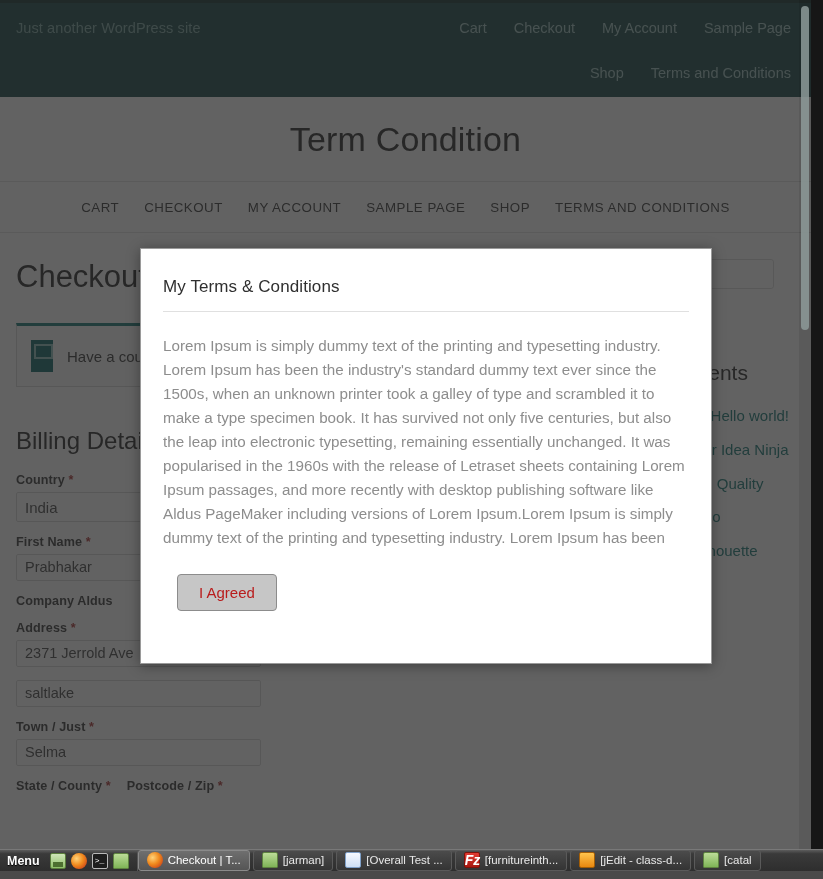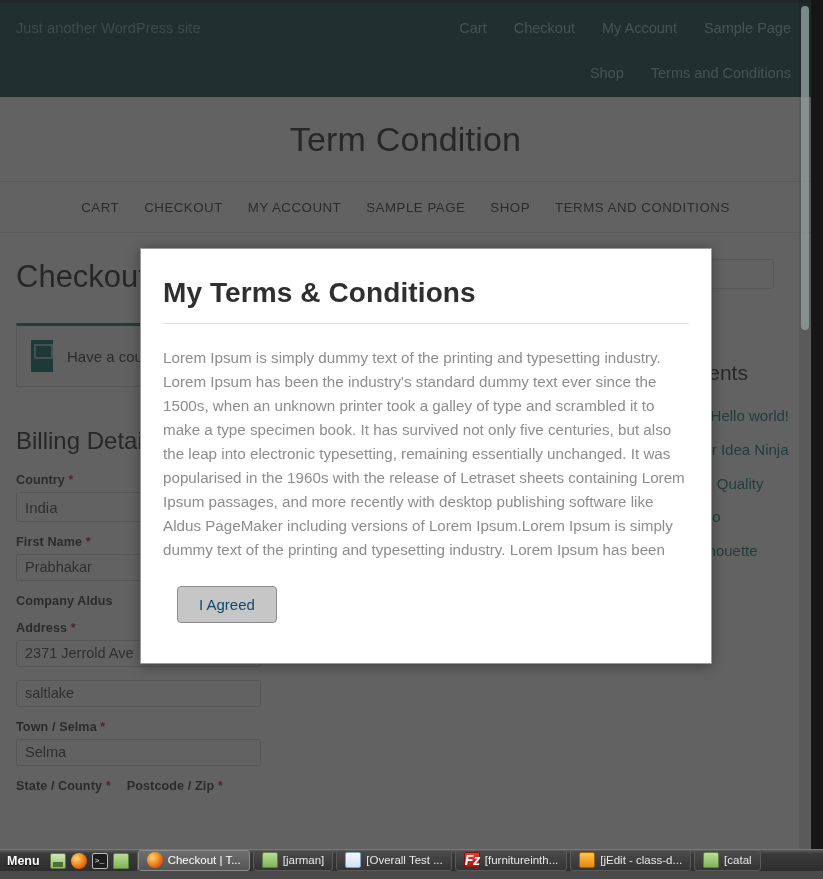--- a/index.html
+++ b/index.html
@@ -229,22 +229,22 @@
     left: 140px; top: 248px;
     width: 572px; height: 416px;
     background: #fff;
     border: 1px solid #9a9a9a;
     box-shadow: 0 2px 12px rgba(0,0,0,0.35);
     z-index: 40;
     padding: 0 22px;
     overflow: hidden;
   }
   .modal-title {
-    font-size: 28px;
-    font-weight: 700;
+    font-size: 17px;
+    font-weight: 400;
     color: #2f2f2f;
     margin: 28px 0 14px 0;
     letter-spacing: .1px;
   }
   .modal-divider {
     border: 0;
     border-top: 1px solid #e0e0e0;
     margin: 0 0 22px 0;
   }
   .modal-body {
@@ -256,21 +256,21 @@
     overflow: hidden;
   }
   .modal-btn {
     margin-top: 24px;
     margin-left: 14px;
     background: #c6c6c6;
     border: 1px solid #8c8c8c;
     border-radius: 4px;
     padding: 9px 21px;
     font-size: 15px;
-    color: #0c4a6e;
+    color: #b91c1c;
     font-family: "Liberation Sans", sans-serif;
     cursor: pointer;
   }
 
   
   #pagescroll {
     position: absolute;
     right: 12px; top: 0;
     width: 12px; height: 855px;
     background: rgba(0,0,0,0.08);
@@ -440,21 +440,21 @@
           </label>
           <input type="text" class="wide" value="2371 Jerrold Ave" style="">
         </div>
 
         <div class="field">
           <input type="text" class="wide" value="saltlake" style="">
         </div>
 
         <div class="field">
           <label>
-            <span>Town / Selma</span>
+            <span>Town / Just</span>
             <span class="req">*</span>
           </label>
           <input type="text" class="wide" value="Selma" style="">
         </div>
 
         <div class="two-col">
           <div class="field">
             <label>
               <span>State / County</span>
               <span class="req">*</span>

